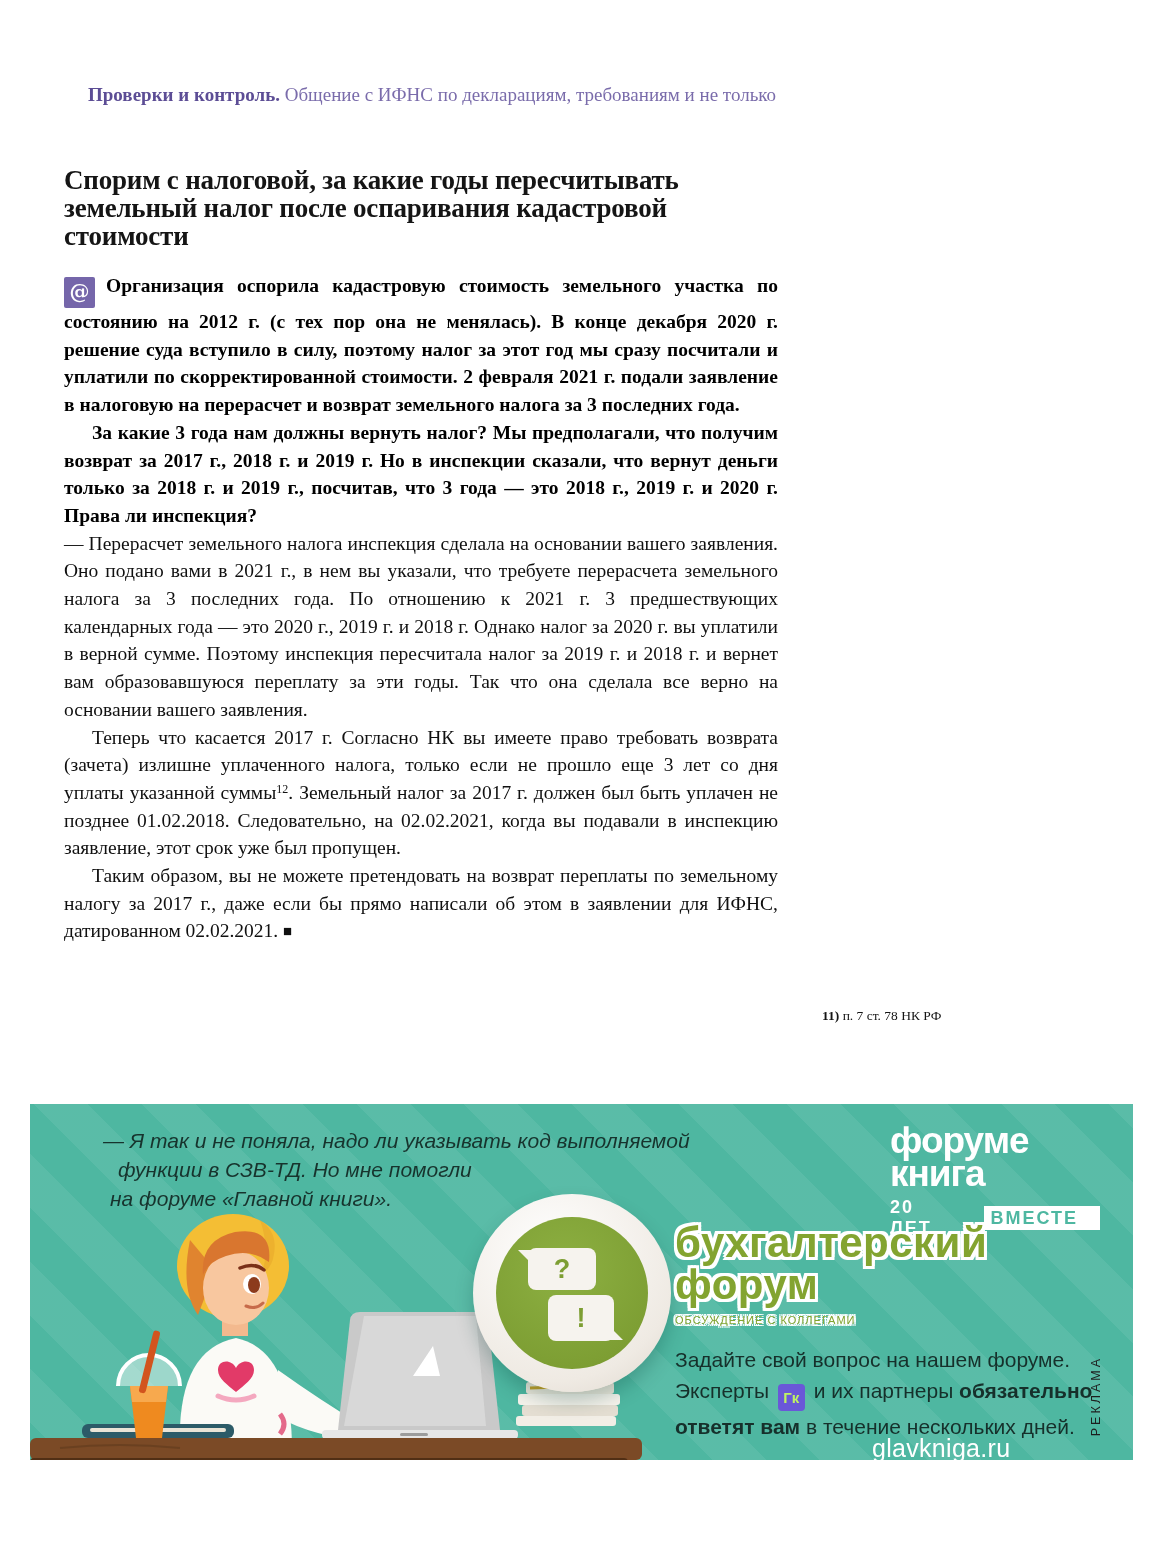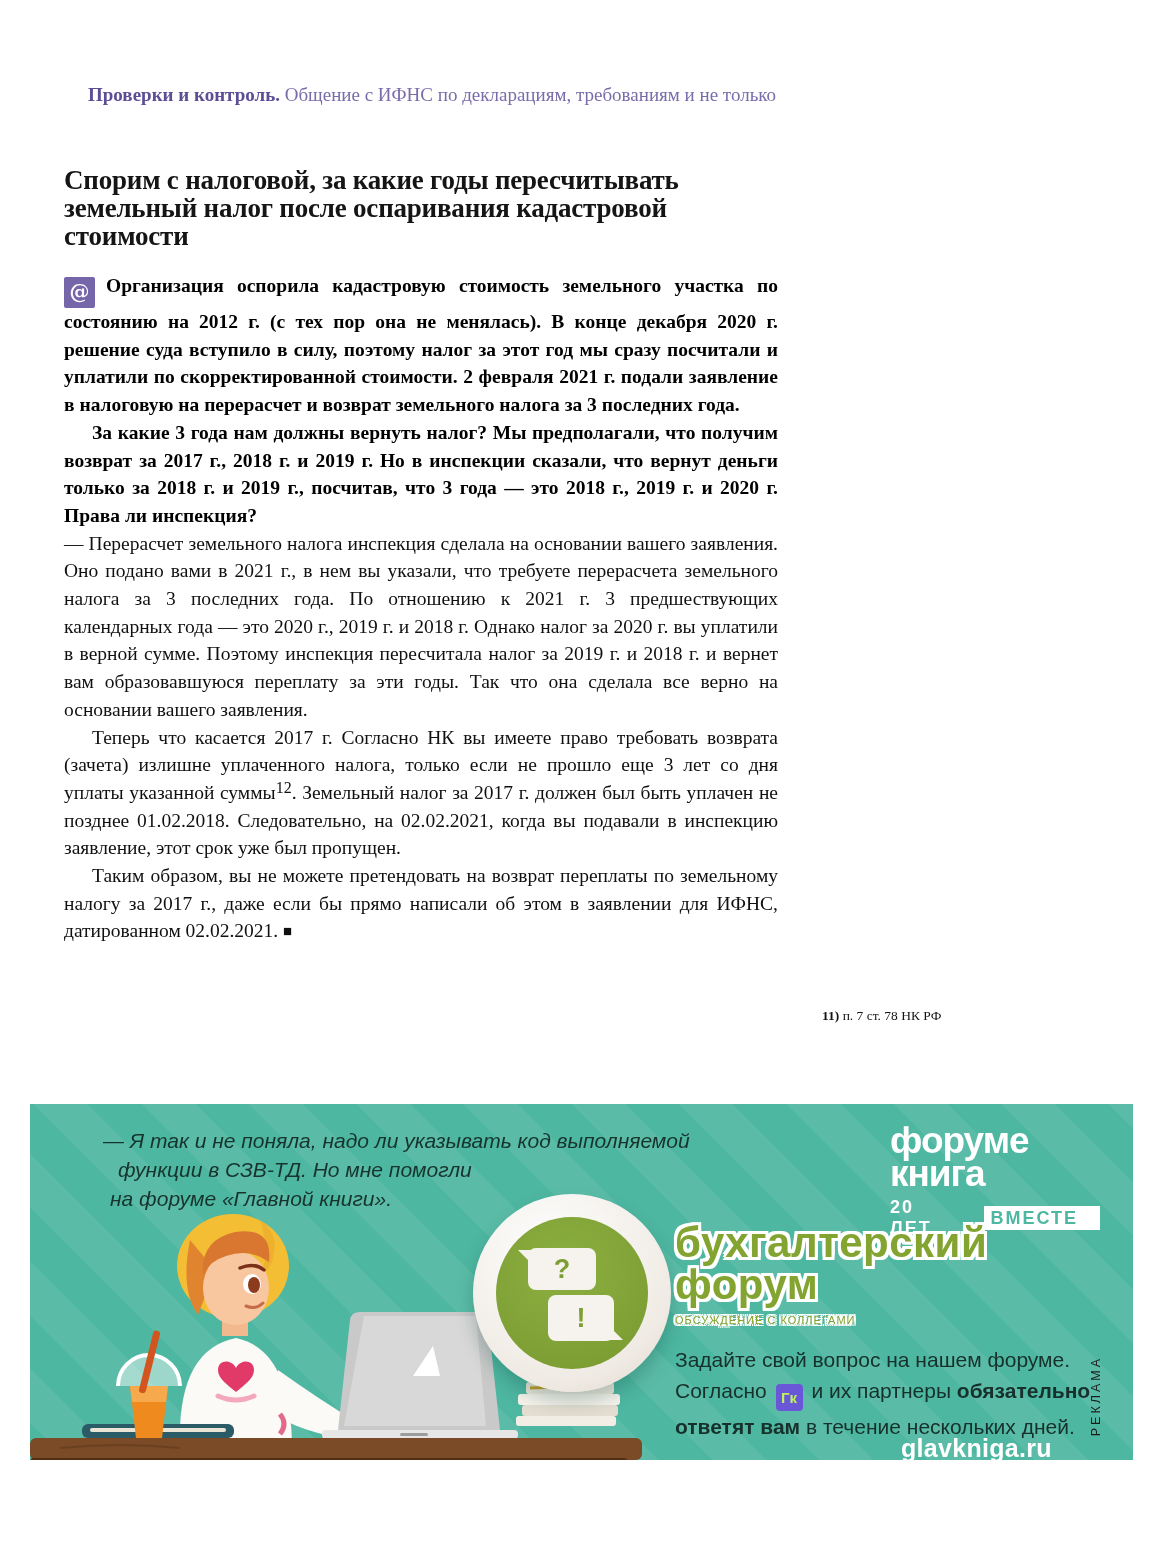--- a/index.html
+++ b/index.html
@@ -27,21 +27,21 @@
   }
   .body-col p { margin:0; }
   .p-q { font-weight:bold; color:#000; }
   .indent { text-indent:28px; }
   .at-icon {
     display:inline-block; width:31px; height:31px; margin-right:11px;
     background:#7566aa; color:#ffffff; border-radius:2px;
     font-family:"DejaVu Serif", serif; font-size:20px; font-weight:bold;
     text-align:center; line-height:30px; vertical-align:-7px; text-indent:0;
   }
-  sup.fn-ref { font-size:16px; line-height:0; vertical-align:6px; font-weight:normal; }
+  sup.fn-ref { font-size:12px; line-height:0; vertical-align:6px; font-weight:normal; }
   .end-square { font-size:15px; vertical-align:1px; }
 
   .footnote {
     position:absolute; left:822px; top:1007px; width:200px;
     font-size:13.5px; color:#141414; line-height:17px;
   }
   .footnote .fn-marker { font-weight:bold; }
 
   
   .ad {
@@ -116,22 +116,22 @@
     color:#16302b; font-size:21px; line-height:31px;
   }
   .ad-cta b { font-weight:bold; }
   .gk-chip {
     display:inline-block; width:27px; height:27px; margin:0 3px;
     background:#6a57d8; color:#bef264; border-radius:4px;
     font-size:15px; font-weight:bold; text-align:center; line-height:27px;
     vertical-align:-5px;
   }
   .ad-site {
-    position:absolute; left:871px; top:330px;
-    color:#ffffff; font-weight:bold; font-size:25px; letter-spacing:0.3px;
+    position:absolute; left:842px; top:330px;
+    color:#ffffff; font-weight:normal; font-size:25px; letter-spacing:0.3px;
   }
   .reklama {
     position:absolute; right:30px; top:252px;
     writing-mode:vertical-rl; transform:rotate(180deg);
     font-size:12.5px; letter-spacing:3px; color:#1d1d1d;
   }
   .illu { position:absolute; left:0; bottom:0; }
 </style>
 </head>
 <body>
@@ -231,21 +231,21 @@
     </div>
 
     <div class="forum-block">
       <div class="forum-title">бухгалтерский</div>
       <div class="forum-title">форум</div>
       <div class="forum-sub">ОБСУЖДЕНИЕ С КОЛЛЕГАМИ</div>
     </div>
 
     <div class="ad-cta">
       <div>Задайте свой вопрос на нашем форуме.</div>
-      <div><span>Согласно </span><span class="gk-chip">Гк</span><span> и их партнеры </span><b>обязательно ответят вам</b><span> в течение нескольких дней.</span></div>
+      <div><span>Эксперты </span><span class="gk-chip">Гк</span><span> и их партнеры </span><b>обязательно ответят вам</b><span> в течение нескольких дней.</span></div>
     </div>
 
     <div class="ad-site">glavkniga.ru</div>
 
     <div class="reklama">РЕКЛАМА</div>
   </div>
 
 </div>
 
 </body></html>

